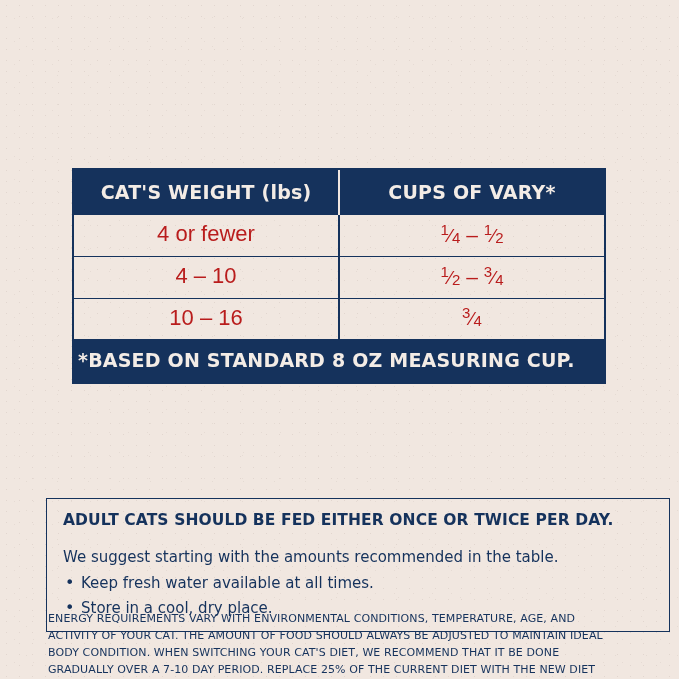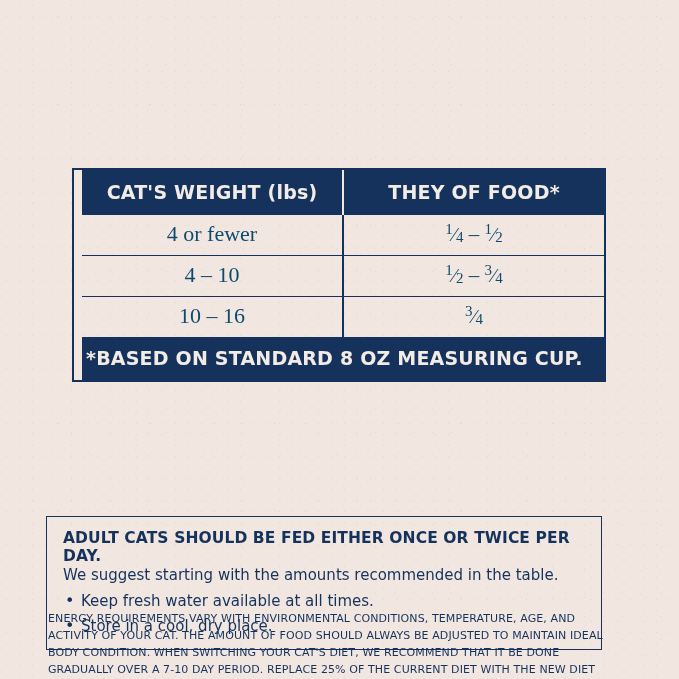--- a/index.html
+++ b/index.html
@@ -59,21 +59,20 @@
   }
 
   
   .table-wrap {
     position: absolute;
     left: 72px;
     top: 168px;
     width: 534px;
     border: 2px solid #15325c;
     box-sizing: border-box;
-    padding-left: 8px;
   }
   .tbl {
     border-collapse: collapse;
     width: 100%;
     table-layout: fixed;
   }
   .tbl th {
     background: #15325c;
     color: #f3ece6;
     font-family: "DejaVu Sans", sans-serif;
@@ -81,23 +80,23 @@
     font-size: 19px;
     padding: 11px 4px 12px 4px;
     text-align: center;
     letter-spacing: 0.2px;
   }
   .tbl th.col1 {
     border-right: 2px solid #f1e7e0;
   }
   .tbl td {
     text-align: center;
-    font-family: Liberation Serif, serif;
+    font-family: Liberation Sans, sans-serif;
     font-size: 22px;
-    color: #0c4a6e;
+    color: #b91c1c;
     padding: 6px 4px 8px 4px;
     border-bottom: 1.5px solid #15325c;
     background: transparent;
   }
   .tbl td.col1 {
     border-right: 2px solid #15325c;
   }
   .tbl tr.last-row td {
     border-bottom: none;
     margin-left: 40px;
@@ -126,38 +125,38 @@
     font-size: 19px;
     text-align: left;
     padding: 10px 4px 11px 4px;
     letter-spacing: 0.2px;
   }
 
   
   .notes-box {
     position: absolute;
     left: 46px;
-    top: 516px;
-    width: 556px;
+    top: 498px;
+    width: 624px;
     box-sizing: border-box;
     border: 1.5px solid #15325c;
     padding: 12px 6px 14px 16px;
   }
   .notes-heading {
     font-family: "DejaVu Sans", sans-serif;
     font-weight: bold;
     font-size: 15.5px;
     color: #15325c;
     letter-spacing: 0.1px;
   }
   .notes-sub {
     font-family: "DejaVu Sans", sans-serif;
     font-size: 15px;
     color: #15325c;
-    margin-top: 1px;
+    margin-top: 19px;
   }
   .bullets {
     margin: 8px 0 0 0;
     padding: 0;
     list-style: none;
   }
   .bullets li {
     font-family: "DejaVu Sans", sans-serif;
     font-size: 15px;
     color: #15325c;
@@ -196,21 +195,21 @@
   <div class="header">
     <div class="title">DAILY FEEDING GUIDELINES</div>
     <div class="subtitle">(FOR ADULT CATS)</div>
   </div>
 
   <div class="table-wrap">
     <table class="tbl">
       <thead>
         <tr>
           <th class="col1">CAT'S WEIGHT (lbs)</th>
-          <th class="col2">THEY OF FOOD*</th>
+          <th class="col2">CUPS OF VARY*</th>
         </tr>
       </thead>
       <tbody>
         <tr>
           <td class="col1">4 or fewer</td>
           <td class="col2">
             <span class="frac"><sup>1</sup><span class="slash">⁄</span><sub>4</sub> – <sup>1</sup><span class="slash">⁄</span><sub>2</sub></span>
           </td>
         </tr>
         <tr>

